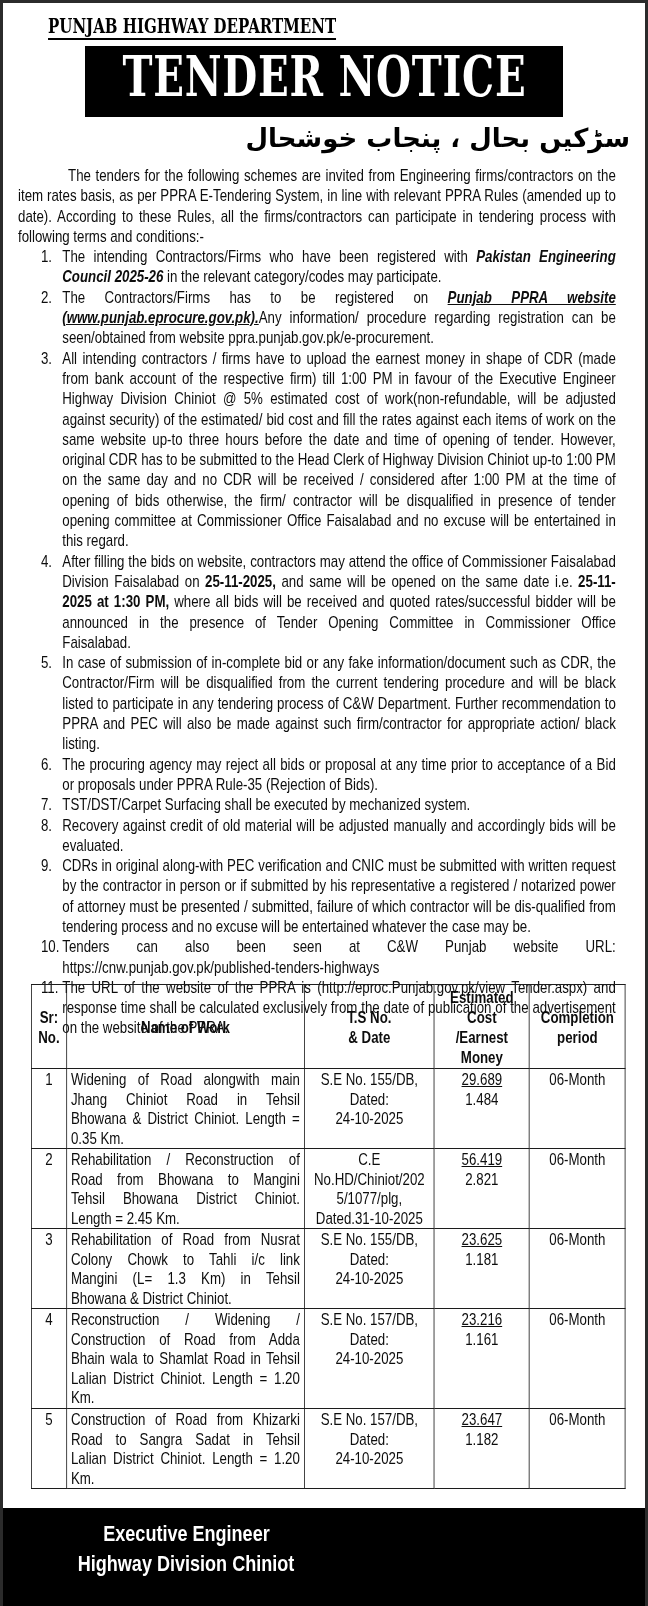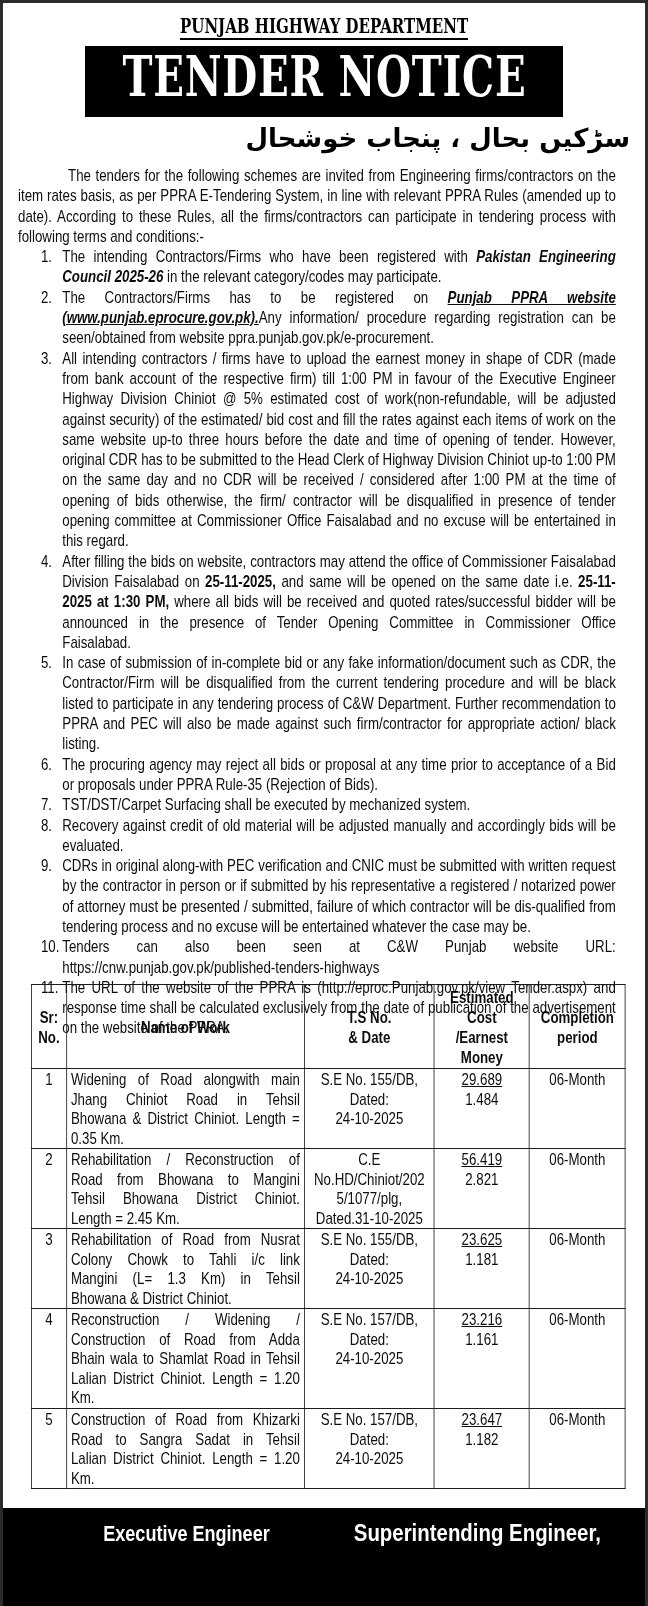--- a/index.html
+++ b/index.html
@@ -1,20 +1,20 @@
 <!DOCTYPE html>
 <html><head>
 <meta charset="utf-8">
 <style>
   *{margin:0;padding:0;box-sizing:border-box}
   html,body{width:648px;height:1606px;background:#fff;overflow:hidden}
   .page{position:relative;width:648px;height:1606px;background:#fff;color:#0d0d0d;font-family:"Liberation Sans",sans-serif}
   .frame{position:absolute;left:0;top:0;width:648px;height:1606px;border:3px solid #2b2b2b;border-bottom:none;pointer-events:none;z-index:5}
 
-  .dept{position:absolute;top:15px;left:0;width:648px;text-align:center;white-space:nowrap}
+  .dept{position:absolute;top:15px;left:0;width:648px;text-align:left;white-space:nowrap}
   .dept span{display:inline-block;font-family:"DejaVu Serif",serif;font-weight:bold;font-size:20px;line-height:22px;transform:scaleX(0.75);border-bottom:2.5px solid #000;padding-bottom:1px;color:#000}
 
   .title-box{position:absolute;left:85px;top:46px;width:478px;height:71px;background:#000;display:flex;justify-content:center;overflow:hidden}
   .title-box span{display:inline-block;color:#fff;font-family:"DejaVu Serif",serif;font-weight:bold;font-size:56px;line-height:60px;transform:scaleX(0.72);white-space:nowrap;letter-spacing:1px}
 
   .urdu{position:absolute;top:119px;left:0;width:630px;font-family:"DejaVu Sans",sans-serif;font-weight:bold;font-size:26px;line-height:38px;direction:rtl;color:#000}
 
   .body-text{position:absolute;left:18px;top:165px;width:729px;transform:scaleX(0.82);transform-origin:0 0;font-size:16.2px;line-height:20.3px;text-align:justify}
   .intro{text-indent:61px}
   .term{position:relative;padding-left:54px}
@@ -232,19 +232,19 @@
           <td>06-Month</td>
         </tr>
       </tbody>
     </table>
   </div>
 
   <div class="footer">
     <div class="fl left" style="top:13px">
       <span class="lb">Executive Engineer</span>
     </div>
-
-    <div class="fl right" style="top:11px">
-      <span class="rb">Superintending Engineer,</span>
-    </div>
+    <div class="fl left" style="top:43px">
+      <span class="lb">Highway Division Chiniot</span>
+    </div>
+
 
   </div>
 </div>
 
 </body></html>

